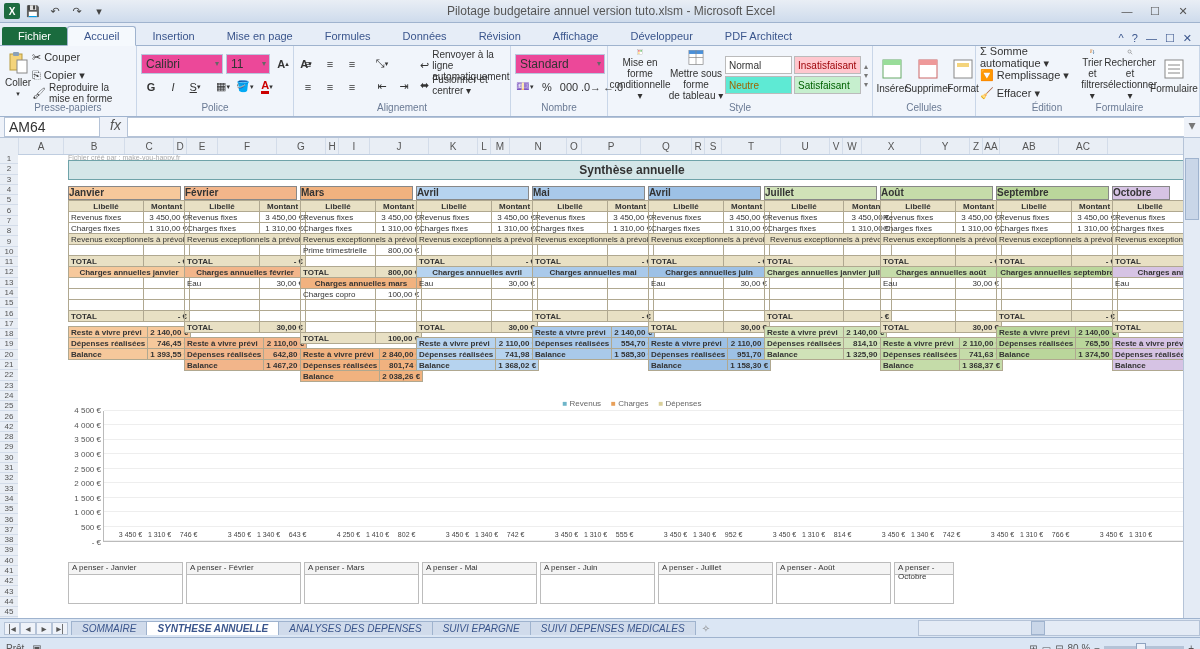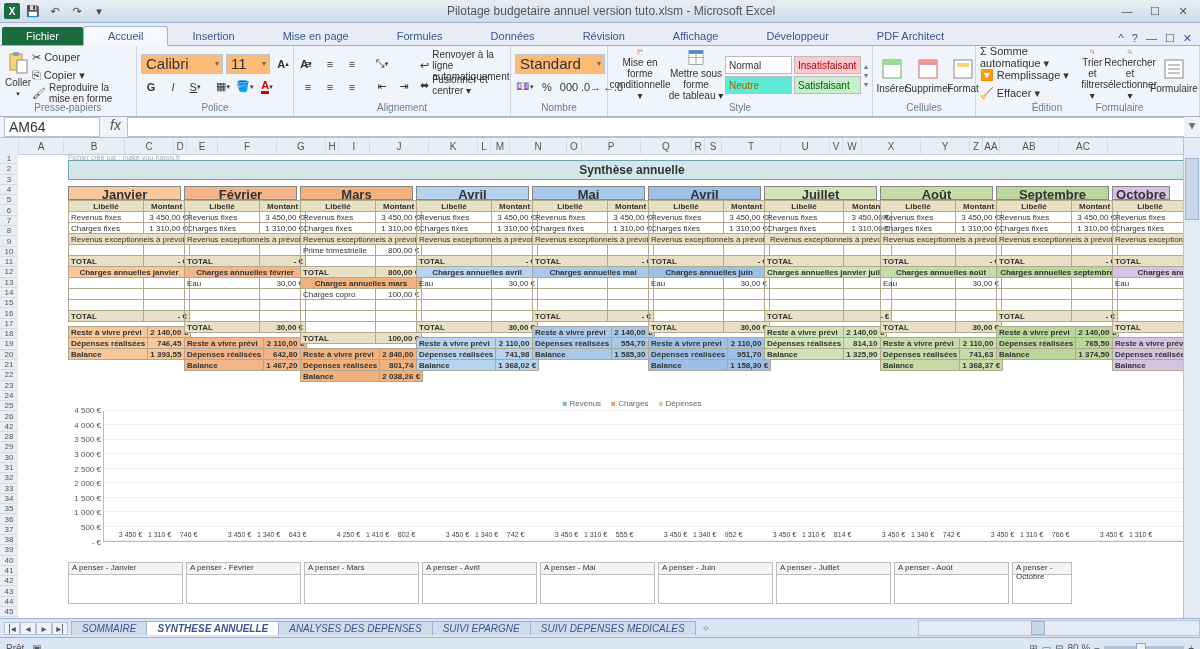--- a/index.html
+++ b/index.html
@@ -6,34 +6,34 @@
   
   .titlebar{height:22px;background:linear-gradient(#e9eef5,#cedbec);display:flex;align-items:center;font-size:11px;color:#444;border-bottom:1px solid #9fb3ce}
   .titlebar .left-icons{display:flex;align-items:center;gap:4px;padding-left:4px}
   .titlebar .qat-btn{width:16px;height:16px;display:flex;align-items:center;justify-content:center;border:1px solid transparent;border-radius:2px}
   .titlebar .title{flex:1;text-align:center;font-size:12px;color:#555}
   .titlebar .win-btns{display:flex;gap:2px;padding-right:4px}
   .titlebar .win-btns div{width:26px;height:16px;display:flex;align-items:center;justify-content:center;font-size:11px;color:#555}
   .excel-icon{width:16px;height:16px;background:#1d6b40;color:#fff;font-weight:bold;font-size:10px;display:flex;align-items:center;justify-content:center;border-radius:2px}
   
   .ribbon-tabs{height:22px;background:#e6edf7;display:flex;align-items:flex-end;padding-left:0;border-bottom:1px solid #9fb3ce;font-size:11px}
-  .ribbon-tabs .tab{padding:3px 24px;color:#3a558c;cursor:default}
+  .ribbon-tabs .tab{padding:3px 16px;color:#3a558c;cursor:default}
   .ribbon-tabs .tab.file{background:#1a6b3e;color:#fff;font-weight:normal;border-radius:2px 2px 0 0;margin-left:2px}
   .ribbon-tabs .tab.active{background:#f5f9fd;border:1px solid #9fb3ce;border-bottom:1px solid #f5f9fd;border-radius:3px 3px 0 0;margin-bottom:-1px}
   .ribbon-tabs .help{margin-left:auto;display:flex;gap:8px;padding-right:8px;color:#3a558c}
   
   .ribbon{height:70px;background:#f1f5fb;border-bottom:1px solid #9fb3ce;display:flex;font-size:11px}
   .group{border-right:1px solid #c9d6e8;display:flex;flex-direction:column;padding:2px 4px 0 4px}
   .group-body{flex:1;display:flex;align-items:center}
   .group-label{height:14px;text-align:center;font-size:10px;color:#6a7a94}
   .big-btn{display:flex;flex-direction:column;align-items:center;justify-content:center;width:40px;height:52px;font-size:10px;text-align:center;line-height:11px}
   .big-btn .ic{width:24px;height:24px;margin-bottom:2px}
   .small-row{display:flex;align-items:center;gap:3px;height:17px;font-size:11px}
   .col{display:flex;flex-direction:column;justify-content:center;gap:0}
-  .sel{border:1px solid #b8c7dd;background:#fdba74;height:18px;font-size:15px;padding:0 14px 0 4px;display:flex;align-items:center;position:relative}
+  .sel{border:1px solid #b8c7dd;background:#ec4899;height:18px;font-size:12px;padding:0 14px 0 4px;display:flex;align-items:center;position:relative}
   .sel::after{content:"▾";position:absolute;right:3px;font-size:8px;color:#666}
   .btn-sm{width:18px;height:18px;display:flex;align-items:center;justify-content:center;border:1px solid transparent}
   .style-cell{width:62px;height:16px;border:1px solid #bbb;font-size:10px;display:flex;align-items:center;padding-left:3px;margin:1px}
   .style-normal{background:#fff}
   .style-bad{background:#ffc7ce;color:#9c0006}
   .style-neutral{background:#5eead4;color:#9c6500}
   .style-good{background:#c6efce;color:#006100}
   
   .fbar{height:20px;border-bottom:1px solid #b5c3d7;display:flex;align-items:flex-start;background:#eef2f9;font-size:14px}
   .namebox{width:90px;height:18px;border:1px solid #b5c3d7;background:#fff;margin:0 4px;padding-left:4px;display:flex;align-items:center}
@@ -43,21 +43,21 @@
   .grid-wrap{position:relative;height:480px;background:#fff;overflow:hidden}
   .col-headers{display:flex;height:16px;background:#e9eef5;font-size:10px;color:#555;border-bottom:1px solid #bfcde0}
   .col-headers div{border-right:1px solid #d3dce9;display:flex;align-items:center;justify-content:center}
   .row-headers{position:absolute;left:0;top:16px;width:18px;background:#e9eef5}
   .row-headers div{height:9.3px;border-bottom:1px solid #d3dce9;font-size:8px;color:#555;display:flex;align-items:center;justify-content:center}
   .sheet{position:absolute;left:18px;top:16px;right:0;bottom:0;overflow:hidden;font-size:9px}
   .title-bar{position:absolute;left:50px;top:6px;right:4px;height:18px;background:#d4e6e8;border:1px solid #6fa3a9;display:flex;align-items:center;justify-content:center;font-weight:bold;font-size:12px;color:#333}
   .file-credit{position:absolute;left:50px;top:0;font-size:7px;color:#aaa;}
   .months{position:absolute;left:50px;top:32px;right:0;display:flex;gap:3px}
   .month{width:113px;flex-shrink:0}
-  .month .mh{height:12px;font-size:13px;font-weight:bold;text-align:center;border:1px solid #888}
+  .month .mh{height:12px;font-size:10px;font-weight:bold;border:1px solid #888}
   .month table{width:100%;border-collapse:collapse;font-size:8px}
   .month td{border:1px solid #b0a890;height:10px;padding:0 2px;white-space:nowrap;overflow:hidden}
   .month .hdr td{background:#e8e0c4;font-weight:bold;text-align:center}
   .month .lab{width:62%}
   .month .val{text-align:right}
   .month .shade td{background:#e8e0c4}
   .month .charges-hdr{font-weight:bold;text-align:center}
   .month .sum td{font-weight:bold}
   .c-jan   .mh,.c-jan   .charges-hdr,.c-jan   .sum td{background:#f6c89b}
   .c-fev   .mh,.c-fev   .charges-hdr,.c-fev   .sum td{background:#f2b58a}
@@ -1303,24 +1303,20 @@
         </div>
         <div class="penser">
           <div class="ph">A penser - Février</div>
           <div class="pb"></div>
         </div>
         <div class="penser">
           <div class="ph">A penser - Mars</div>
           <div class="pb"></div>
         </div>
         <div class="penser">
-          <div class="ph">A penser - Avril</div>
-          <div class="pb"></div>
-        </div>
-        <div class="penser">
           <div class="ph">A penser - Mai</div>
           <div class="pb"></div>
         </div>
         <div class="penser">
           <div class="ph">A penser - Juin</div>
           <div class="pb"></div>
         </div>
         <div class="penser">
           <div class="ph">A penser - Juillet</div>
           <div class="pb"></div>

